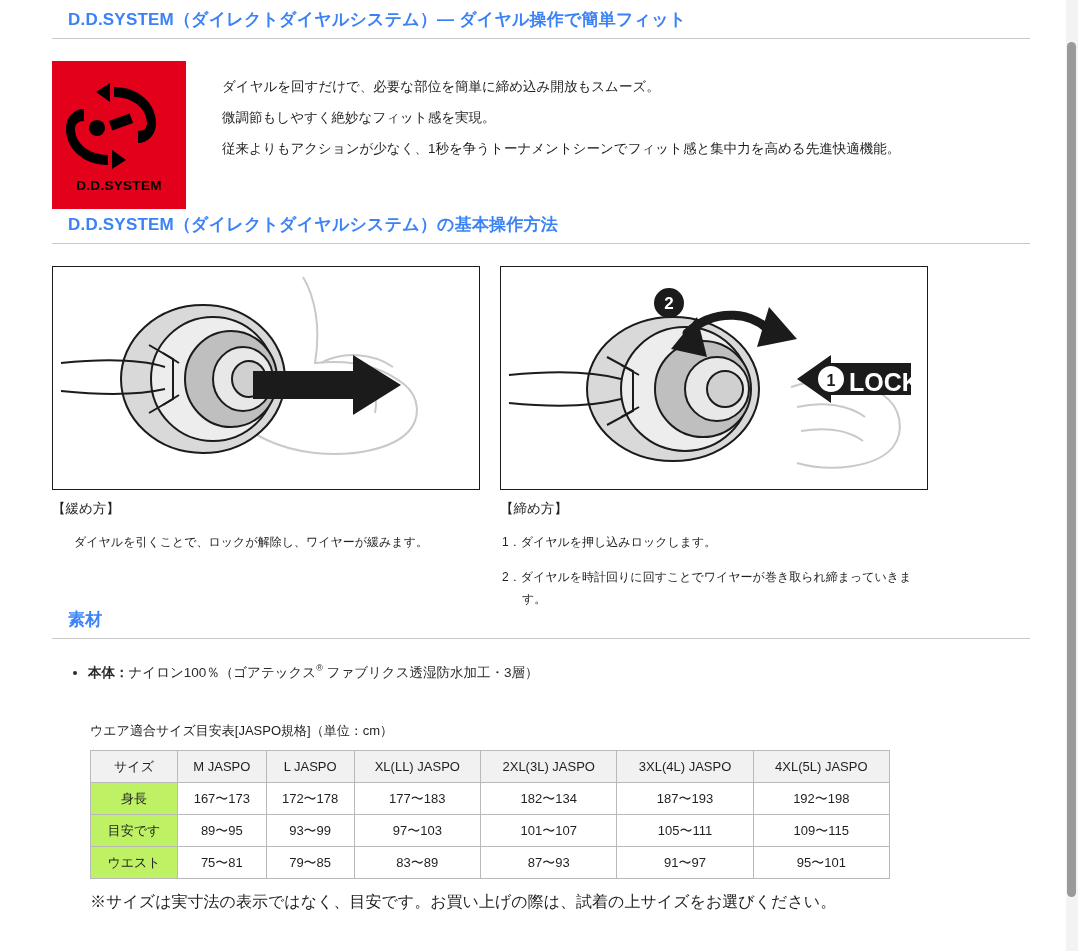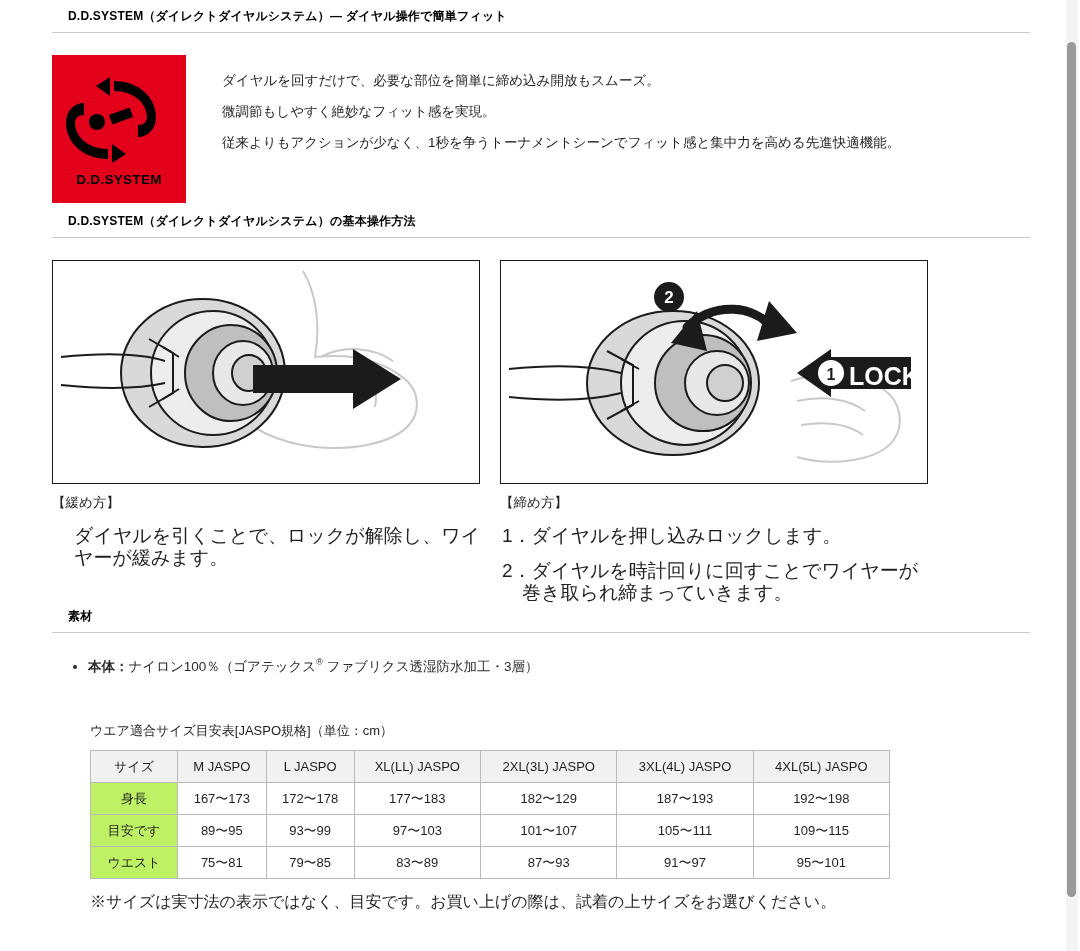--- a/index.html
+++ b/index.html
@@ -17,22 +17,22 @@
   }
   .page {
     position: relative;
     width: 1080px;
     height: 951px;
     box-sizing: border-box;
   }
 
   
   .sec-head {
-    color: #000000;
-    font-size: 12px;
+    color: #3b82f6;
+    font-size: 17px;
     font-weight: bold;
     letter-spacing: 0.2px;
     padding-left: 16px;
   }
   .sec-rule {
     border: 0;
     border-top: 1px solid #c9c9c9;
     margin: 7px 0 0 0;
   }
 
@@ -108,21 +108,21 @@
     background: #fff;
     position: relative;
     overflow: hidden;
   }
   .cap-title {
     font-size: 13.5px;
     color: #1f1f1f;
     margin-top: 10px;
   }
   .cap-line {
-    font-size: 19px;
+    font-size: 12px;
     color: #1f1f1f;
     margin-top: 13px;
     padding-left: 22px;
     line-height: 22px;
   }
   .cap-line.num {
     padding-left: 22px;
     text-indent: -20px;
   }
 
@@ -348,21 +348,21 @@
           <th>3XL(4L) JASPO</th>
           <th>4XL(5L) JASPO</th>
         </tr>
       </thead>
       <tbody>
         <tr>
           <th>身長</th>
           <td>167〜173</td>
           <td>172〜178</td>
           <td>177〜183</td>
-          <td>182〜129</td>
+          <td>182〜134</td>
           <td>187〜193</td>
           <td>192〜198</td>
         </tr>
         <tr>
           <th>目安です</th>
           <td>89〜95</td>
           <td>93〜99</td>
           <td>97〜103</td>
           <td>101〜107</td>
           <td>105〜111</td>

